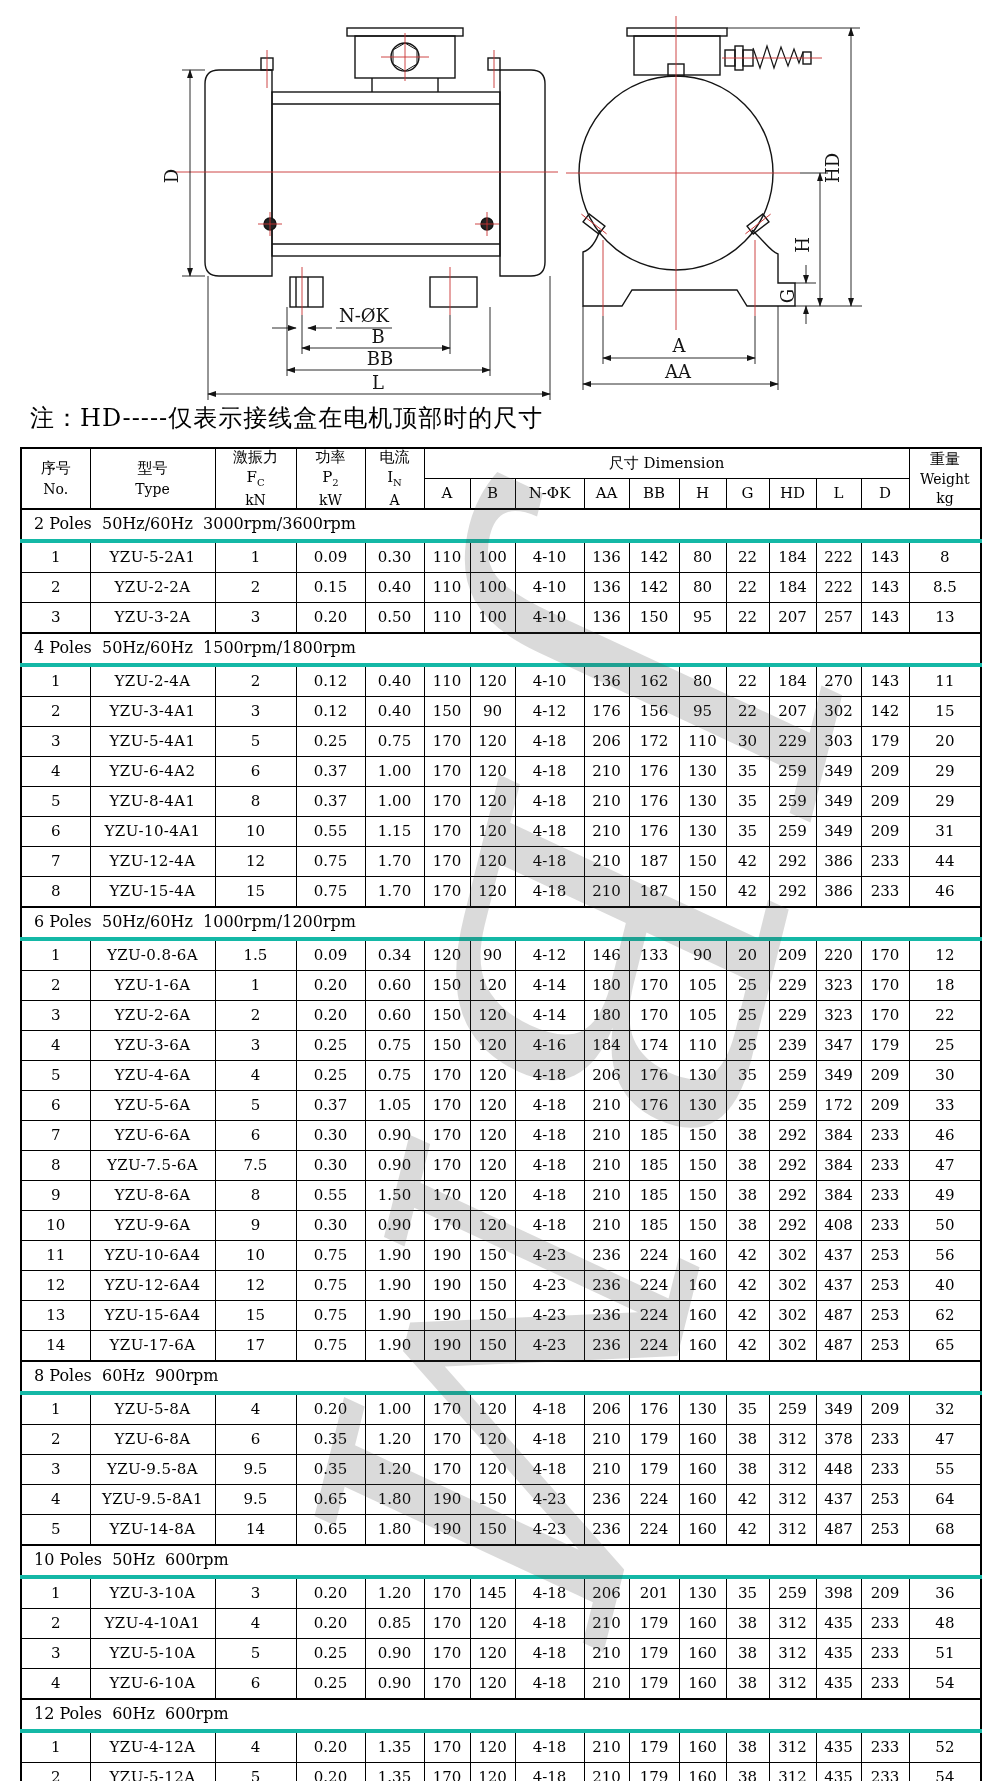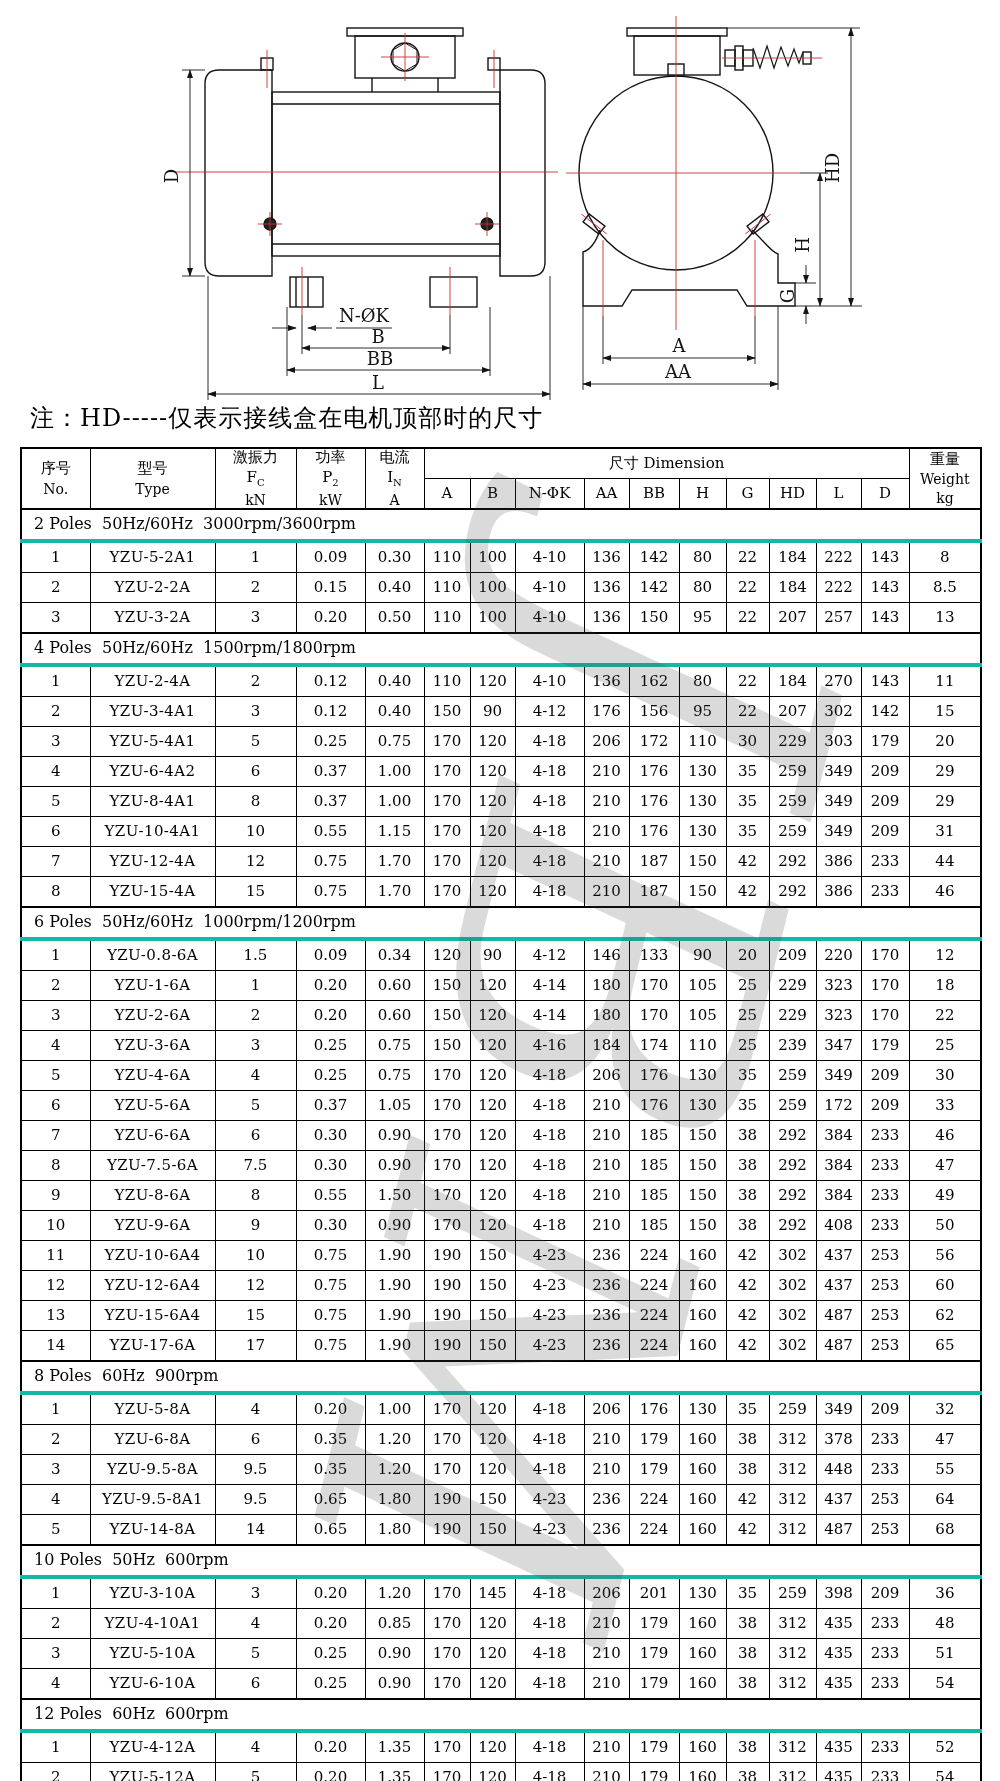--- a/index.html
+++ b/index.html
@@ -696,21 +696,21 @@
             <td>190</td>
             <td>150</td>
             <td>4-23</td>
             <td>236</td>
             <td>224</td>
             <td>160</td>
             <td>42</td>
             <td>302</td>
             <td>437</td>
             <td>253</td>
-            <td>60</td>
+            <td>40</td>
           </tr>
           <tr>
             <td>13</td>
             <td class="type-cell">YZU-15-6A4</td>
             <td>15</td>
             <td>0.75</td>
             <td>1.90</td>
             <td>190</td>
             <td>150</td>
             <td>4-23</td>

